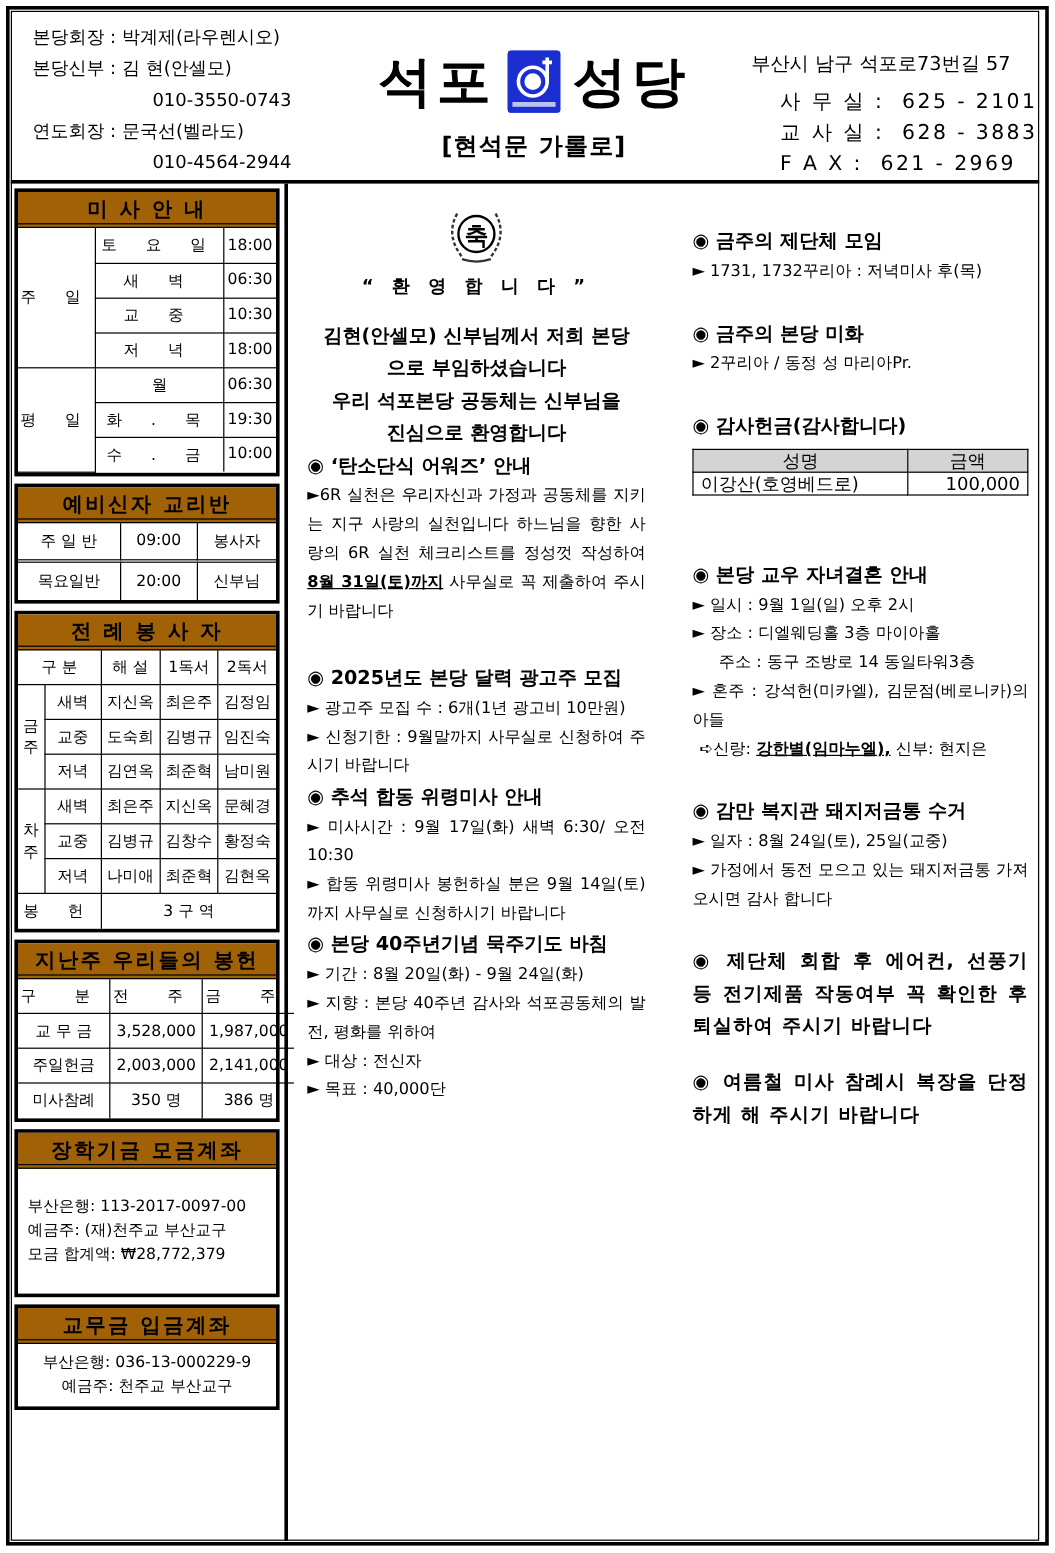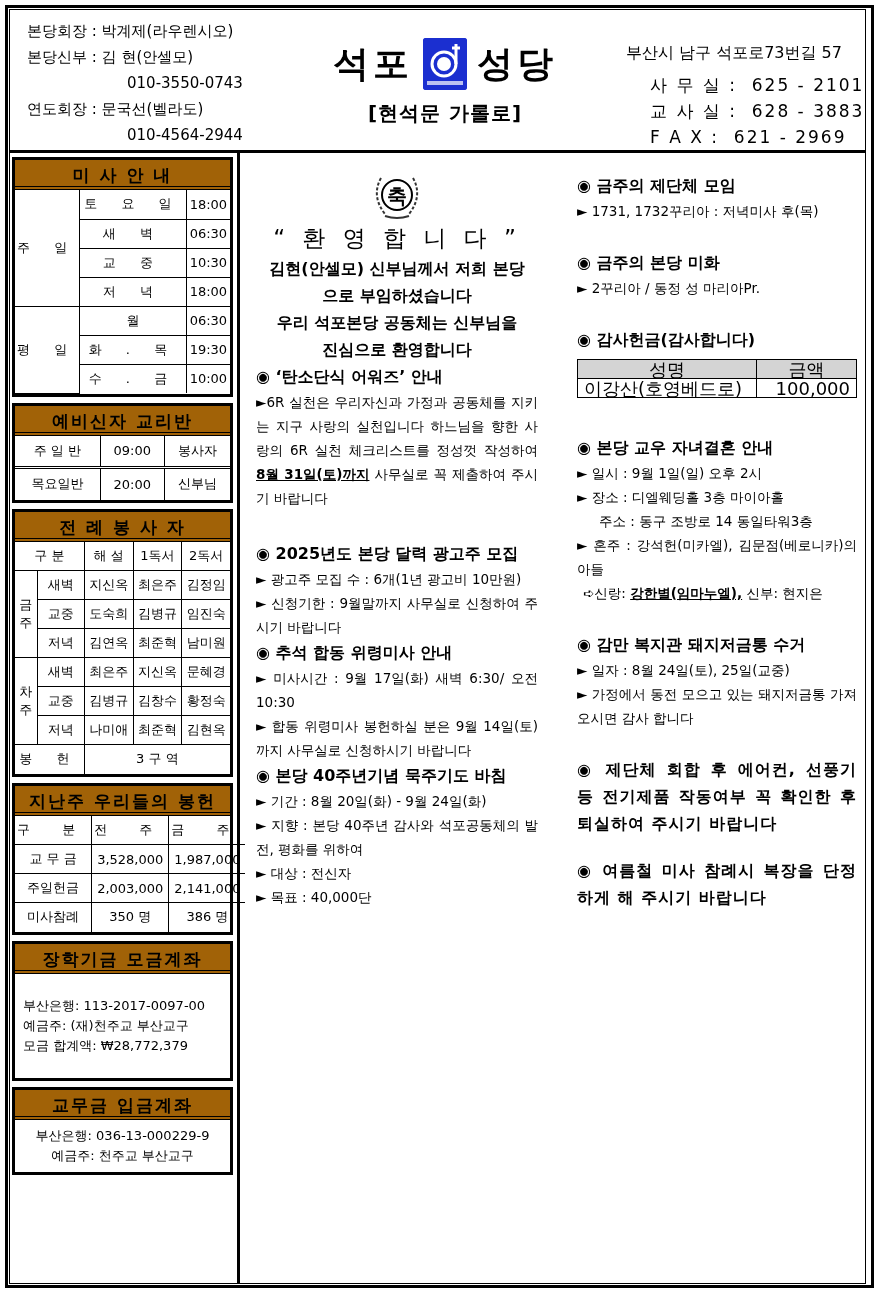--- a/index.html
+++ b/index.html
@@ -13,21 +13,21 @@
            border: 1px solid #000; }
 
   
   .header { position: absolute; left: 10px; top: 10px; width: 856px; height: 143px; }
   .header-line { position: absolute; left: 9px; top: 150px; width: 857px; height: 3px; background: #000; }
   .hdr-left { position: absolute; left: 17px; top: 8px; font-size: 15px; line-height: 26px; }
   .hdr-left .row { white-space: nowrap; }
   .hdr-left .phone { padding-left: 100px; }
   .hdr-center { position: absolute; left: 300px; top: 28px; width: 270px; text-align: center; }
   .title-row { display: flex; align-items: center; justify-content: center; gap: 10px; }
-  .title-word { font-size: 36px; font-weight: bold; letter-spacing: 4px; }
+  .title-word { font-size: 45px; font-weight: bold; letter-spacing: 4px; }
   .logo { width: 44px; height: 52px; background: #1b2fd0; border-radius: 3px; position: relative; display:inline-block; }
   .logo svg { position: absolute; left: 0; top: 0; }
   .subtitle { font-size: 20px; font-weight: bold; margin-top: 10px; letter-spacing: 1px; }
   .hdr-right { position: absolute; left: 610px; top: 30px; font-size: 16px; line-height: 26px; white-space: nowrap; }
   .hdr-right .addr { margin-left: 6px; margin-bottom: 6px; }
   .hdr-right .tel { font-size: 17px; letter-spacing: 2px; margin-left: 30px; }
 
   
   .col-divider { position: absolute; left: 237px; top: 153px; width: 3px; height: 1131px; background: #000; }
 
@@ -42,32 +42,32 @@
   table.grid td:last-child { border-right: none; }
   table.grid tr:last-child td { border-bottom: none; }
   .spread { letter-spacing: 10px; margin-top: 42px; }
   .box-text { font-size: 13px; line-height: 20px; padding: 22px 8px; }
   .box-text.center { text-align: center; padding: 6px 8px; }
 
   
   .mid-col { position: absolute; left: 256px; top: 170px; width: 282px; font-size: 13.5px; line-height: 24px; }
   .congrats { text-align: center; }
   .wreath { width: 60px; height: 52px; margin: 0 auto 4px; }
-  .welcome-title { font-size: 23px; font-weight: normal; letter-spacing: 5px; margin: 4px 0 5px; }
+  .welcome-title { font-size: 15px; font-weight: bold; letter-spacing: 5px; margin: 4px 0 16px; }
   .welcome-line { font-size: 16px; font-weight: bold; line-height: 27px; }
   .section { }
   .sec-title { font-size: 16px; font-weight: bold; line-height: 27px; text-align: justify; }
   .para { text-align: justify; }
   .u { text-decoration: underline; font-weight: bold; }
 
   
   .right-col { position: absolute; left: 577px; top: 172px; width: 280px; font-size: 13.5px; line-height: 24px; }
   .right-col .section { margin-top: 26px; }
-  .right-col .section:first-child { margin-top: 0; }
-  table.donation { border-collapse: collapse; width: 100%; font-size: 18px; margin-top: 6px; border-radius: 15px; }
+  .right-col .section:first-child { margin-top: 15px; }
+  table.donation { border-collapse: collapse; width: 100%; font-size: 15px; margin-top: 6px; border-radius: 15px; }
   table.donation td { border: 1px solid #000; height: 19px; line-height: 17px; padding: 0 6px; }
   table.donation tr.head td { background: #d4d4d4; text-align: center; }
   .indent { padding-left: 22px; }
   .big-notice { font-size: 16px; font-weight: bold; line-height: 27px; text-align: justify; letter-spacing: 1px; }
 </style>
 </head>
 <body>
 
 <div class="frame"></div>
 <div class="frame-inner"></div>
@@ -334,21 +334,21 @@
             <td style="width:100px">금액</td>
           </tr>
       <tr>
             <td>이강산(호영베드로)</td>
             <td style="text-align:right">100,000</td>
           </tr>
     </tbody>
       </table>
   </div>
 
-  <div class="section" style="margin-top:36px">
+  <div class="section" style="margin-top:52px">
     <div class="sec-title">◉ 본당 교우 자녀결혼 안내</div>
     <div>► 일시 : 9월 1일(일) 오후 2시</div>
     <div>► 장소 : 디엘웨딩홀 3층 마이아홀</div>
     <div class="indent">주소 : 동구 조방로 14 동일타워3층</div>
     <div class="para">► 혼주 : 강석헌(미카엘), 김문점(베로니카)의 아들</div>
     <div style="padding-left:6px"><span>➪신랑: </span><span class="u">강한별(임마누엘),</span><span> 신부: 현지은</span></div>
   </div>
 
   <div class="section">
     <div class="sec-title">◉ 감만 복지관 돼지저금통 수거</div>

